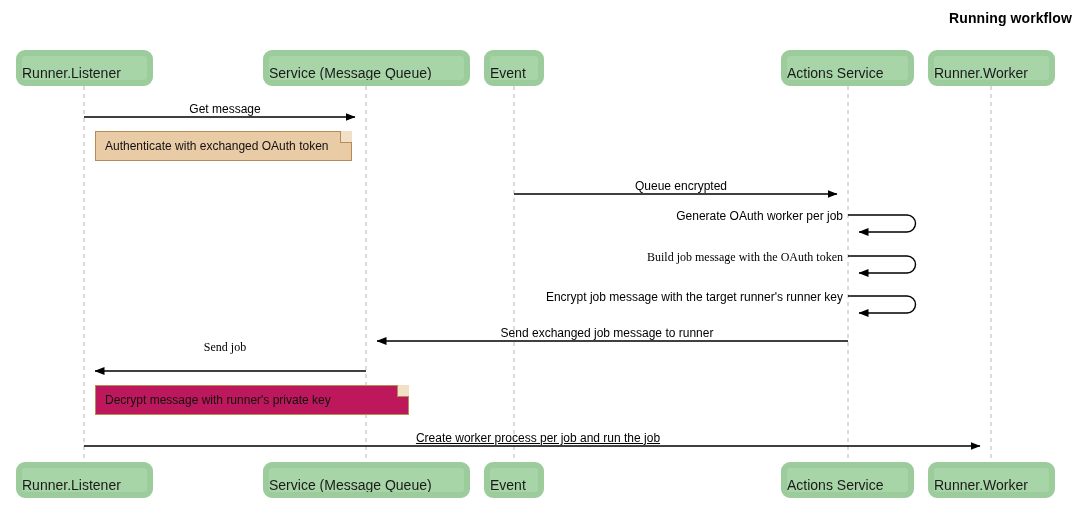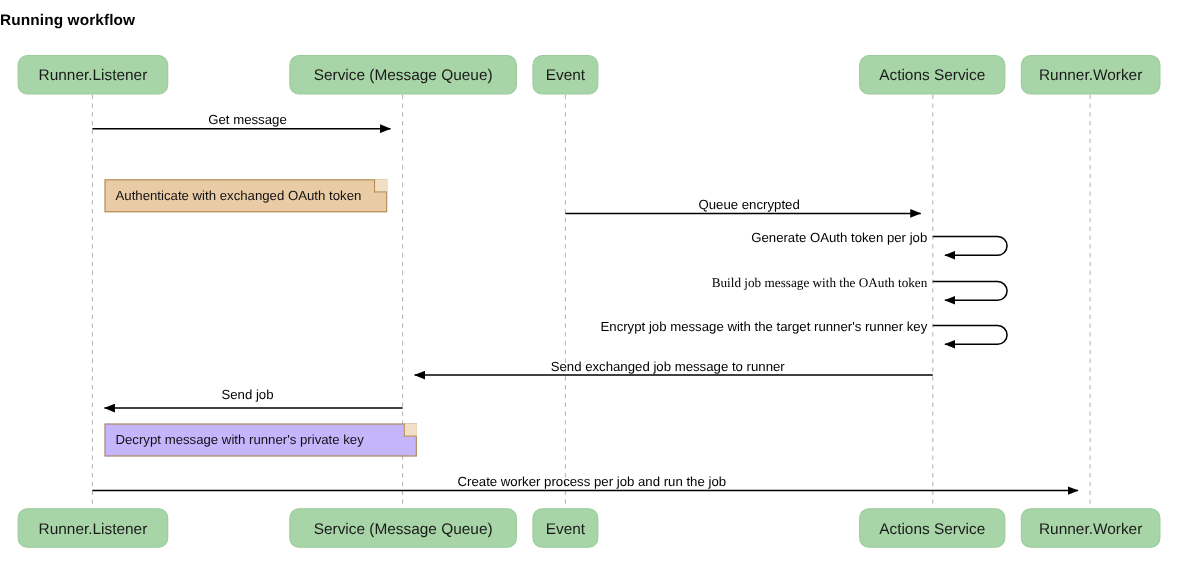--- a/index.html
+++ b/index.html
@@ -18,44 +18,43 @@
     height: 523px;
     background: #ffffff;
     overflow: hidden;
   }
   
   .diagram-title {
     position: absolute;
     left: 0;
     top: 10px;
     width: 1072px;
-    text-align: left;
+    text-align: right;
     font-size: 14px;
     font-weight: bold;
     color: #000000;
     letter-spacing: 0.1px;
   }
   
   #canvas {
     position: absolute;
     left: 0;
     top: 0;
     width: 1072px;
     height: 523px;
   }
   
   .participant {
     position: absolute;
     box-sizing: border-box;
     background: #a8d5a8;
-    border: 1px solid #1d4ed8;
+    border: 6px solid #1d4ed8;
     border-radius: 9px;
     height: 36px;
     line-height: 34px;
-    text-align: center;
     font-size: 14px;
     color: #1a1a1a;
     white-space: nowrap;
     overflow: hidden;
   }
   
   .note {
     position: absolute;
     box-sizing: border-box;
     background: #e9cba6;
@@ -137,27 +136,27 @@
       <div class="participant" style="left: 928px; top: 50px; width: 127px; height: 36px; line-height: 34px; background: rgb(168, 213, 168); border-color: rgb(156, 203, 156);">Runner.Worker</div>
     </div>
   <div id="participants-bottom">
       <div class="participant" style="left: 16px; top: 462px; width: 137px; height: 36px; line-height: 34px; background: rgb(168, 213, 168); border-color: rgb(156, 203, 156);">Runner.Listener</div>
       <div class="participant" style="left: 263px; top: 462px; width: 207px; height: 36px; line-height: 34px; background: rgb(168, 213, 168); border-color: rgb(156, 203, 156);">Service (Message Queue)</div>
       <div class="participant" style="left: 484px; top: 462px; width: 60px; height: 36px; line-height: 34px; background: rgb(168, 213, 168); border-color: rgb(156, 203, 156);">Event</div>
       <div class="participant" style="left: 781px; top: 462px; width: 133px; height: 36px; line-height: 34px; background: rgb(168, 213, 168); border-color: rgb(156, 203, 156);">Actions Service</div>
       <div class="participant" style="left: 928px; top: 462px; width: 127px; height: 36px; line-height: 34px; background: rgb(168, 213, 168); border-color: rgb(156, 203, 156);">Runner.Worker</div>
     </div>
   <div id="notes-layer">
-      <div class="note" style="left: 95px; top: 131px; width: 257px; background: rgb(233, 203, 166); border-color: rgb(181, 139, 86); margin-top: 32px;"><span>Authenticate with exchanged OAuth token</span><span class="fold" style="background: rgb(242, 224, 198); border-color: rgb(181, 139, 86);"></span></div>
-      <div class="note" style="left: 95px; top: 385px; width: 284px; background: #c4b5fd; border-color: rgb(181, 139, 86);"><span>Decrypt message with runner's private key</span><span class="fold" style="background: rgb(242, 224, 198); border-color: rgb(181, 139, 86);"></span></div>
+      <div class="note" style="left: 95px; top: 131px; width: 257px; background: rgb(233, 203, 166); border-color: rgb(181, 139, 86);"><span>Authenticate with exchanged OAuth token</span><span class="fold" style="background: rgb(242, 224, 198); border-color: rgb(181, 139, 86);"></span></div>
+      <div class="note" style="left: 95px; top: 385px; width: 314px; background: #be185d; border-color: rgb(181, 139, 86);"><span>Decrypt message with runner's private key</span><span class="fold" style="background: rgb(242, 224, 198); border-color: rgb(181, 139, 86);"></span></div>
     </div>
   <div id="labels-layer">
       <div class="msg-label center" style="left: 225px; top: 102px;">Get message</div>
       <div class="msg-label center" style="left: 681px; top: 179px;">Queue encrypted</div>
-      <div class="msg-label right" style="left: 843px; top: 209px;">Generate OAuth token per job</div>
+      <div class="msg-label right" style="left: 843px; top: 209px;">Generate OAuth worker per job</div>
       <div class="msg-label right" style="left: 843px; top: 250px; font-family: Liberation Serif, serif;">Build job message with the OAuth token</div>
       <div class="msg-label right" style="left: 843px; top: 290px;">Encrypt job message with the target runner's runner key</div>
       <div class="msg-label center" style="left: 607px; top: 326px;">Send exchanged job message to runner</div>
-      <div class="msg-label center" style="left: 225px; top: 352px;">Send job</div>
-      <div class="msg-label center" style="left: 538px; top: 431px;">Create worker process per job and run the job</div>
+      <div class="msg-label center" style="left: 225px; top: 340px; font-family: Liberation Serif, serif;">Send job</div>
+      <div class="msg-label center" style="left: 538px; top: 431px; text-decoration: underline;">Create worker process per job and run the job</div>
     </div>
 
 </div>
 
 </body></html>

